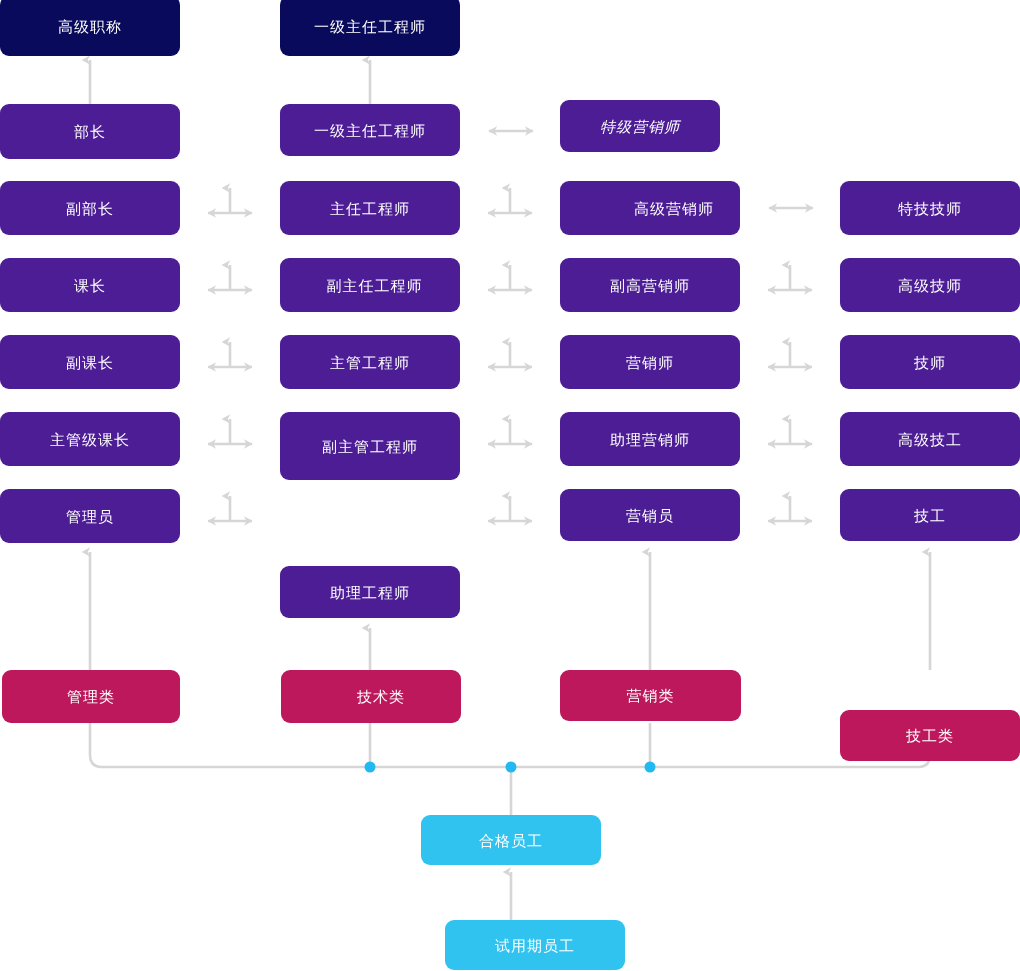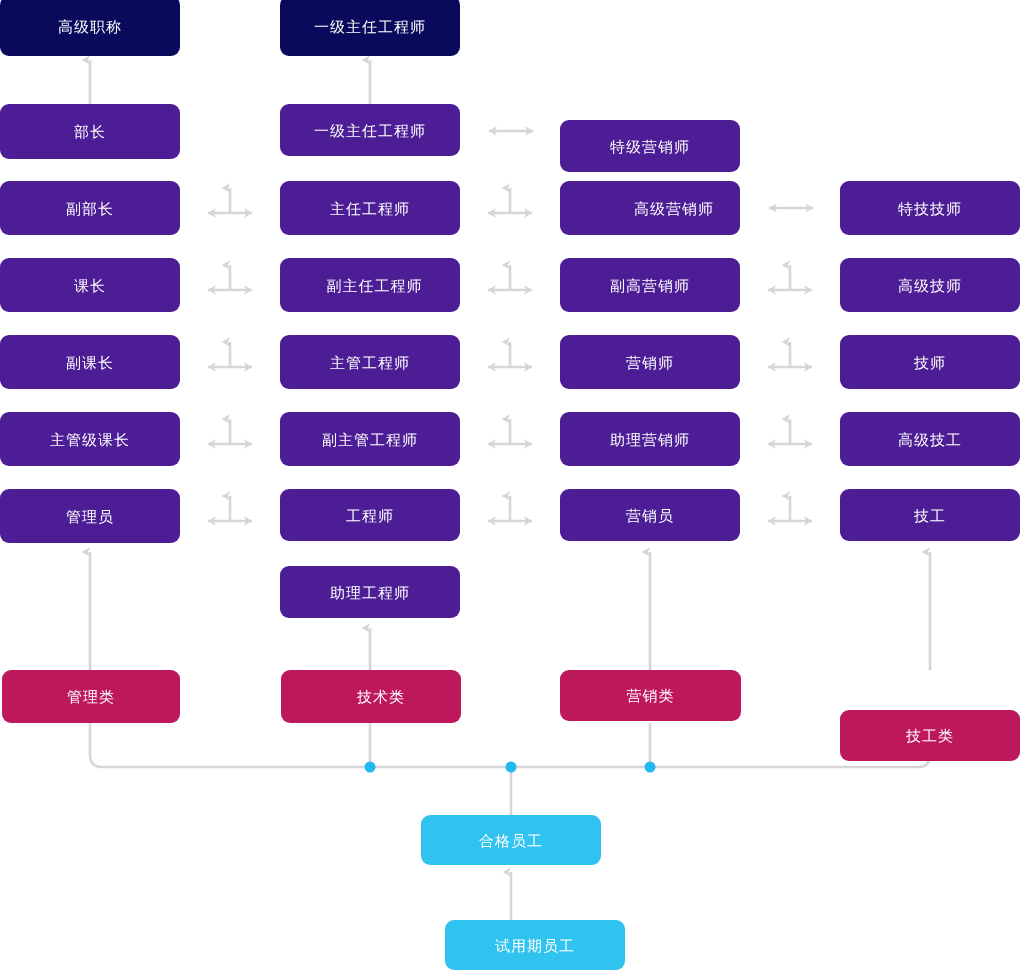--- a/index.html
+++ b/index.html
@@ -154,44 +154,43 @@
           <line x1="790" y1="521" x2="790" y2="496" marker-end="url(#ah-up)"></line>
         </g>
     </g>
   </svg>
 
   <div class="node navy" style="left:0px;   top:-4px; width:180px; height:60px;">高级职称</div>
   <div class="node navy" style="left:280px; top:-4px; width:180px; height:60px;">一级主任工程师</div>
 
   <div class="node blue" style="left:0px;   top:104px; width:180px; height:55px;">部长</div>
   <div class="node blue" style="left:280px; top:104px; width:180px; height:52px;">一级主任工程师</div>
-  <div class="node blue" style="left:560px; top:120px; width:180px; height:52px;">特级营销师</div>
+  <div class="node blue" style="left:560px; top:100px; width:160px; height:52px;font-style:italic;">特级营销师</div>
 
   <div class="node blue" style="left:280px; top:181px; width:180px; height:54px;">主任工程师</div>
   <div class="node blue" style="left:0px;   top:181px; width:180px; height:54px;">副部长</div>
   <div class="node blue" style="left:560px; top:181px; width:180px; height:54px;padding-left:48px;">高级营销师</div>
   <div class="node blue" style="left:840px; top:181px; width:180px; height:54px;">特技技师</div>
 
   <div class="node blue" style="left:0px;   top:258px; width:180px; height:54px;">课长</div>
   <div class="node blue" style="left:280px; top:258px; width:180px; height:54px;padding-left:9px;">副主任工程师</div>
   <div class="node blue" style="left:560px; top:258px; width:180px; height:54px;">副高营销师</div>
   <div class="node blue" style="left:840px; top:258px; width:180px; height:54px;">高级技师</div>
 
   <div class="node blue" style="left:0px;   top:335px; width:180px; height:54px;">副课长</div>
   <div class="node blue" style="left:280px; top:335px; width:180px; height:54px;">主管工程师</div>
   <div class="node blue" style="left:560px; top:335px; width:180px; height:54px;">营销师</div>
   <div class="node blue" style="left:840px; top:335px; width:180px; height:54px;">技师</div>
 
   <div class="node blue" style="left:0px;   top:412px; width:180px; height:54px;">主管级课长</div>
-  <div class="node blue" style="left:280px; top:412px; width:180px; height:54px;border-radius:9px;">副主管工程师</div>
+  <div class="node blue" style="left:280px; top:412px; width:180px; height:68px;border-radius:9px;">副主管工程师</div>
   <div class="node blue" style="left:560px; top:412px; width:180px; height:54px;">助理营销师</div>
   <div class="node blue" style="left:840px; top:412px; width:180px; height:54px;">高级技工</div>
 
   <div class="node blue" style="left:0px;   top:489px; width:180px; height:54px;">管理员</div>
-  <div class="node blue" style="left:280px; top:489px; width:180px; height:52px;">工程师</div>
   <div class="node blue" style="left:560px; top:489px; width:180px; height:52px;">营销员</div>
   <div class="node blue" style="left:840px; top:489px; width:180px; height:52px;">技工</div>
 
   <div class="node blue" style="left:280px; top:566px; width:180px; height:52px;">助理工程师</div>
 
   <div class="node mid" style="left:2px;   top:670px; width:178px; height:53px;">管理类</div>
   <div class="node mid" style="left:281px; top:670px; width:180px; height:53px;padding-left:20px;">技术类</div>
   <div class="node mid" style="left:560px; top:670px; width:181px; height:51px;">营销类</div>
   <div class="node mid" style="left:840px; top:670px; width:180px; height:51px;margin-top:40px;">技工类</div>
 

